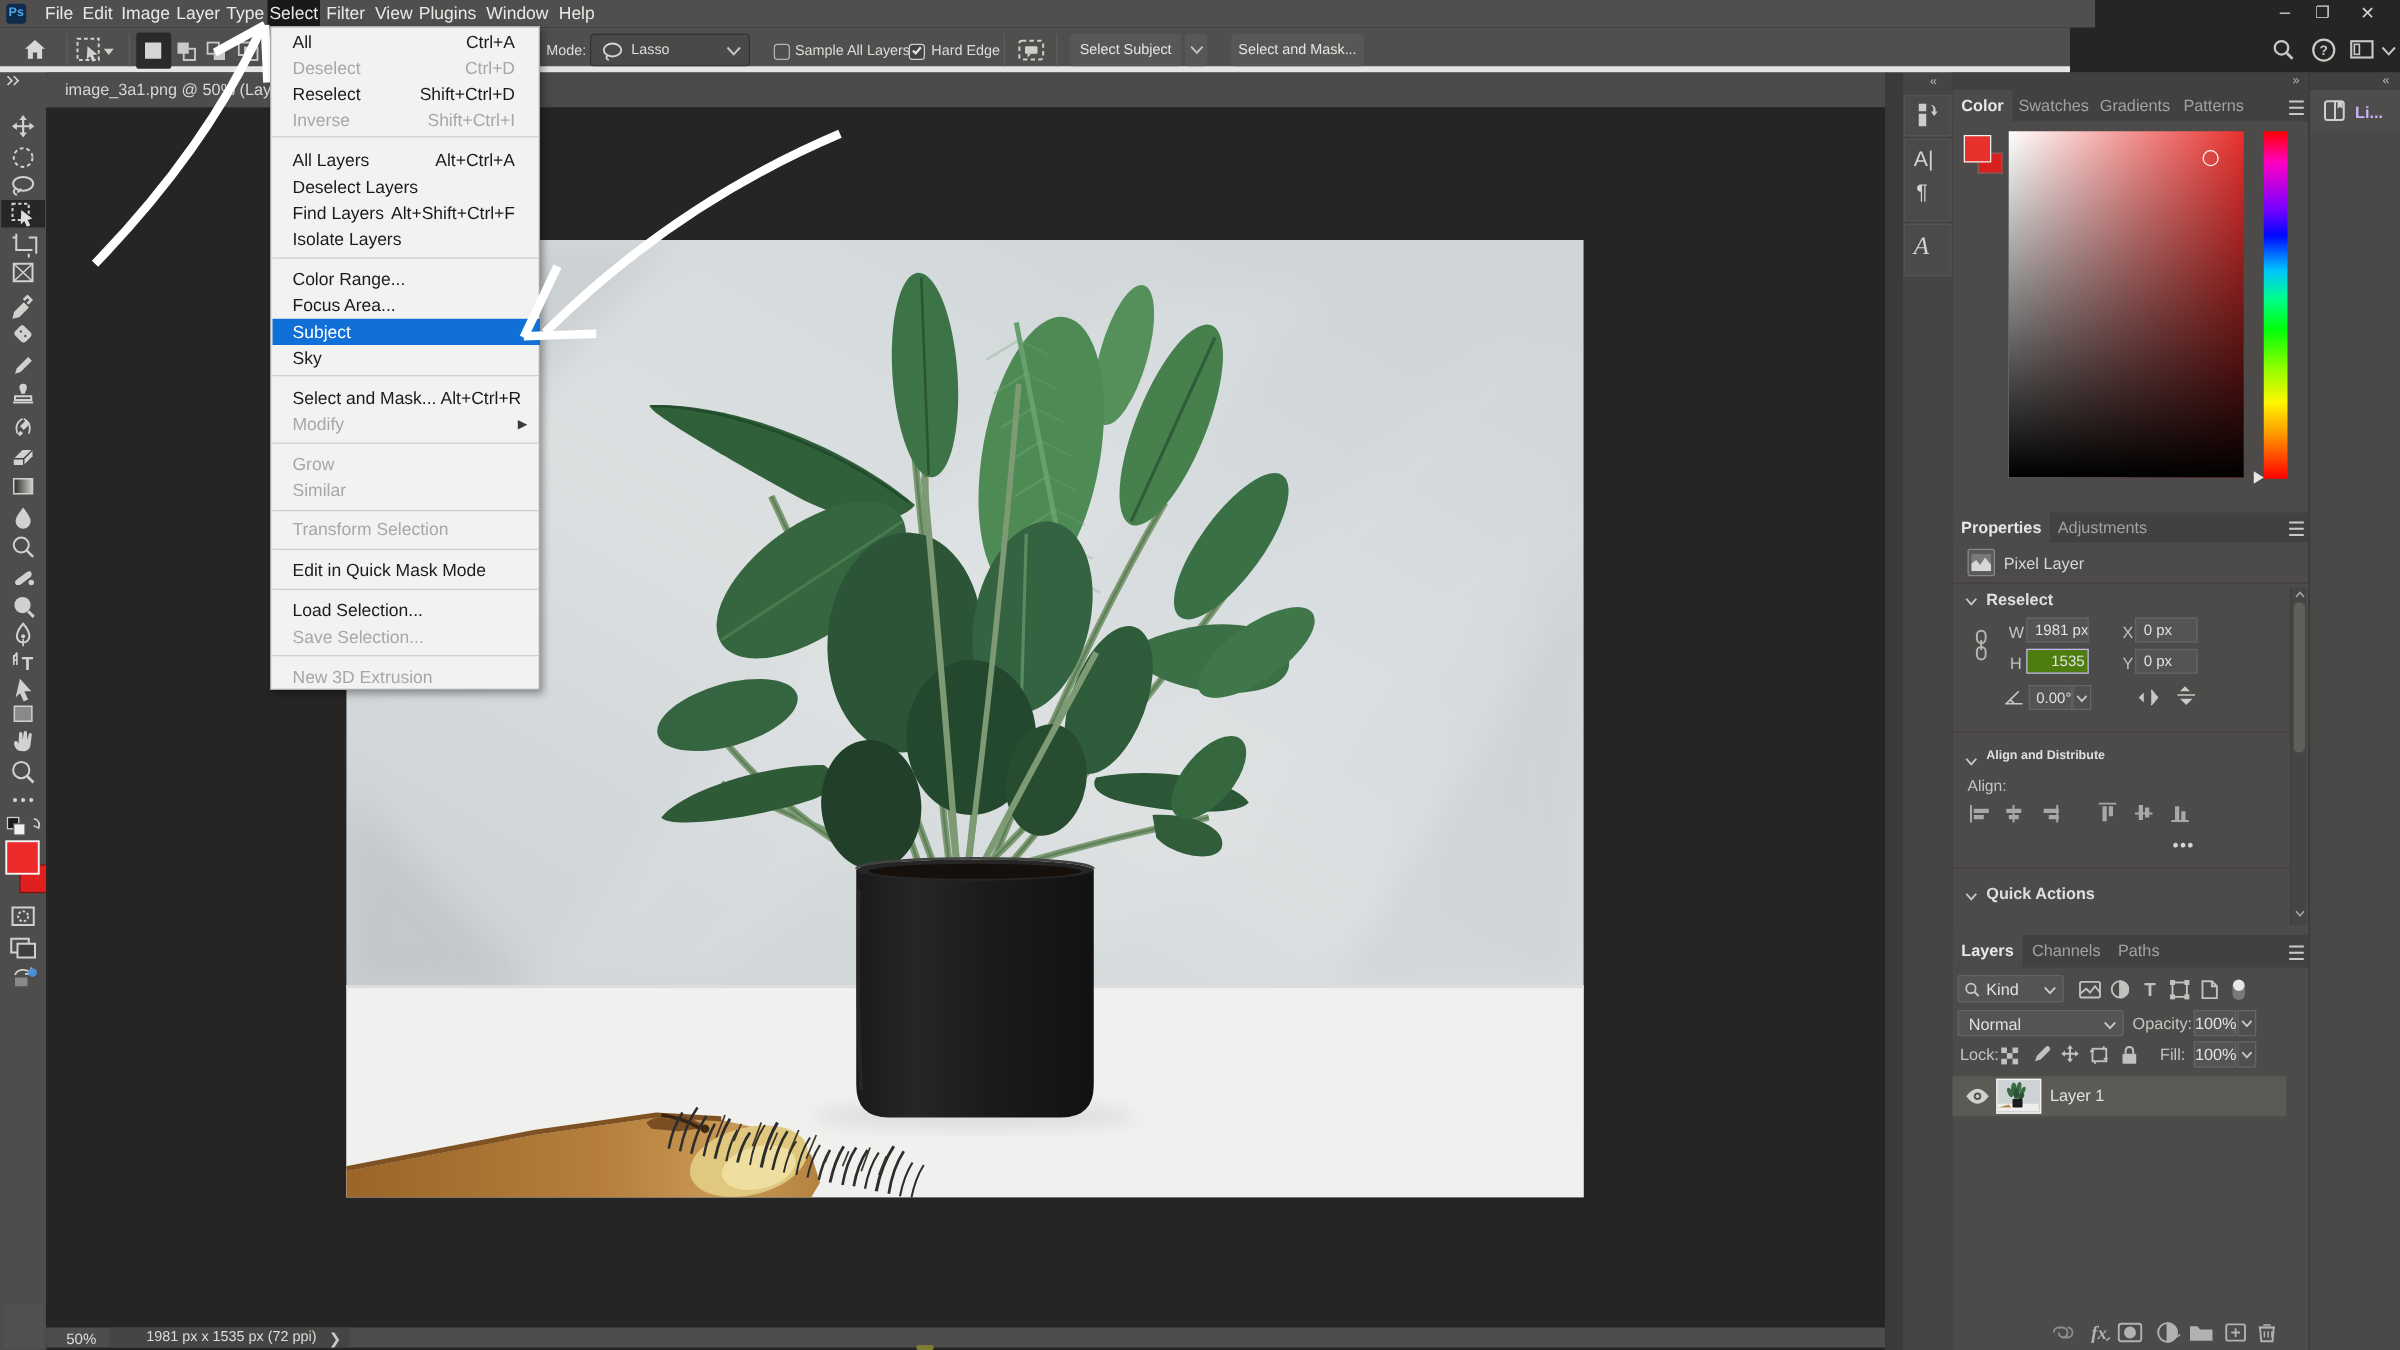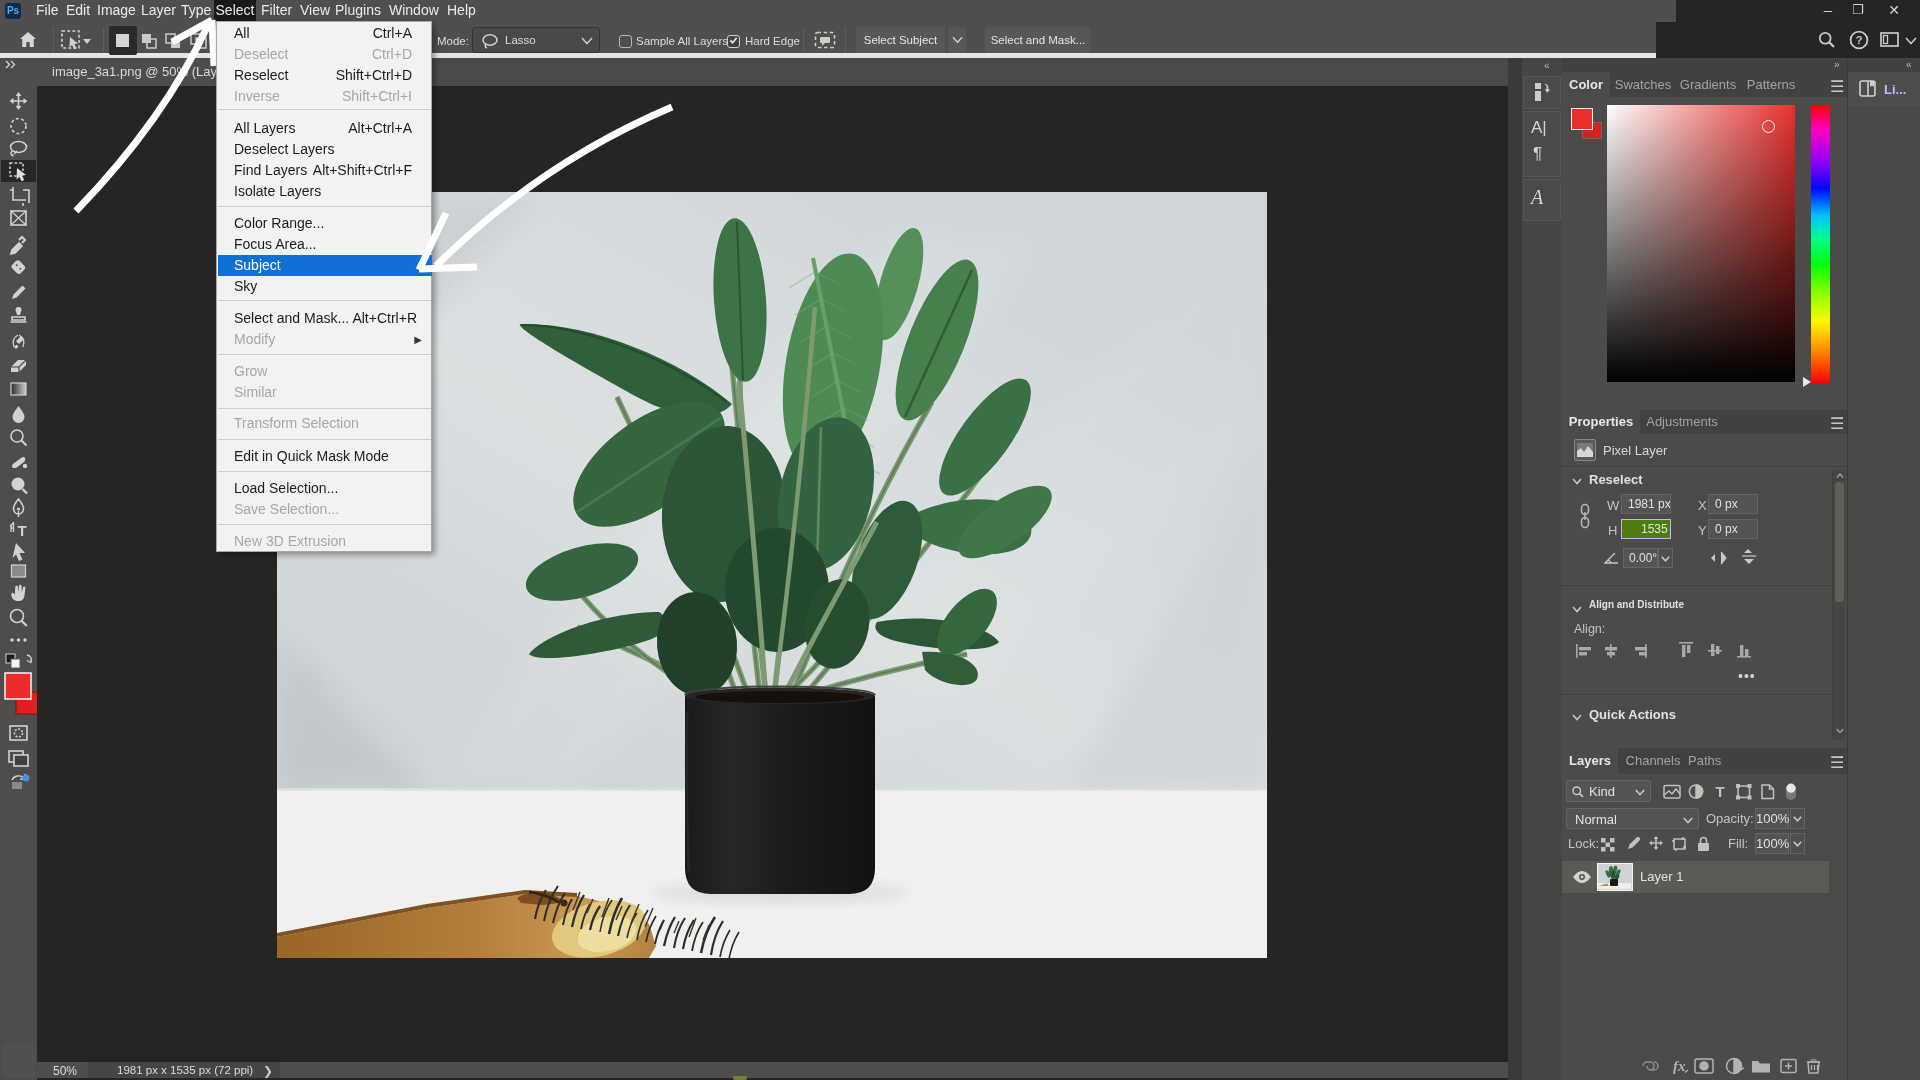--- a/index.html
+++ b/index.html
@@ -593,21 +593,21 @@
     <div class="abs" style="left:2px;top:12px;width:9px;height:120px;background:#605f5a;border-radius:4px"></div>
     <svg class="abs" style="left:3px;top:258px" width="8" height="6" viewBox="0 0 10 7">
         <path d="M1 1 L5 5.5 L9 1" fill="none" stroke="#a9a8a6" stroke-width="1.5"></path>
       </svg>
   </div>
   
   <div class="abs" style="left:0;top:682px;width:285px;height:340px;background:#4c4b4a">
     <div class="ptabbar" style="top:8px;height:26px">
       <div class="ptab" style="left:0;width:56px;background:#4c4b4a;color:#e8e7e5;font-weight:bold;text-align:center;line-height:26px">Layers</div>
       <div class="ptab" style="left:58px;width:66px;text-align:center;line-height:26px">Channels</div>
-      <div class="ptab" style="left:126px;width:46px;text-align:left;line-height:26px">Paths</div>
+      <div class="ptab" style="left:126px;width:46px;text-align:center;line-height:26px">Paths</div>
       <div class="hamb" style="left:268px;top:5px">☰</div>
     </div>
 
     <div class="abs" style="left:4px;top:40px;width:85px;height:22px;background:#555453;border:1px solid #666564;border-radius:2px">
       <svg class="abs" style="left:4px;top:4px" width="14" height="14" viewBox="0 0 20 20">
           <circle cx="8.2" cy="8.2" r="5.4" fill="none" stroke="#c9c8c6" stroke-width="2"></circle>
           <path d="M12.4 12.4 L17 17" stroke="#c9c8c6" stroke-width="2.4"></path>
         </svg>
       <span class="abs" style="left:22px;top:3px;font-size:13px;color:#e2e1df">Kind</span>
       <svg class="abs" style="left:68px;top:8px" width="10" height="7" viewBox="0 0 12 8">

